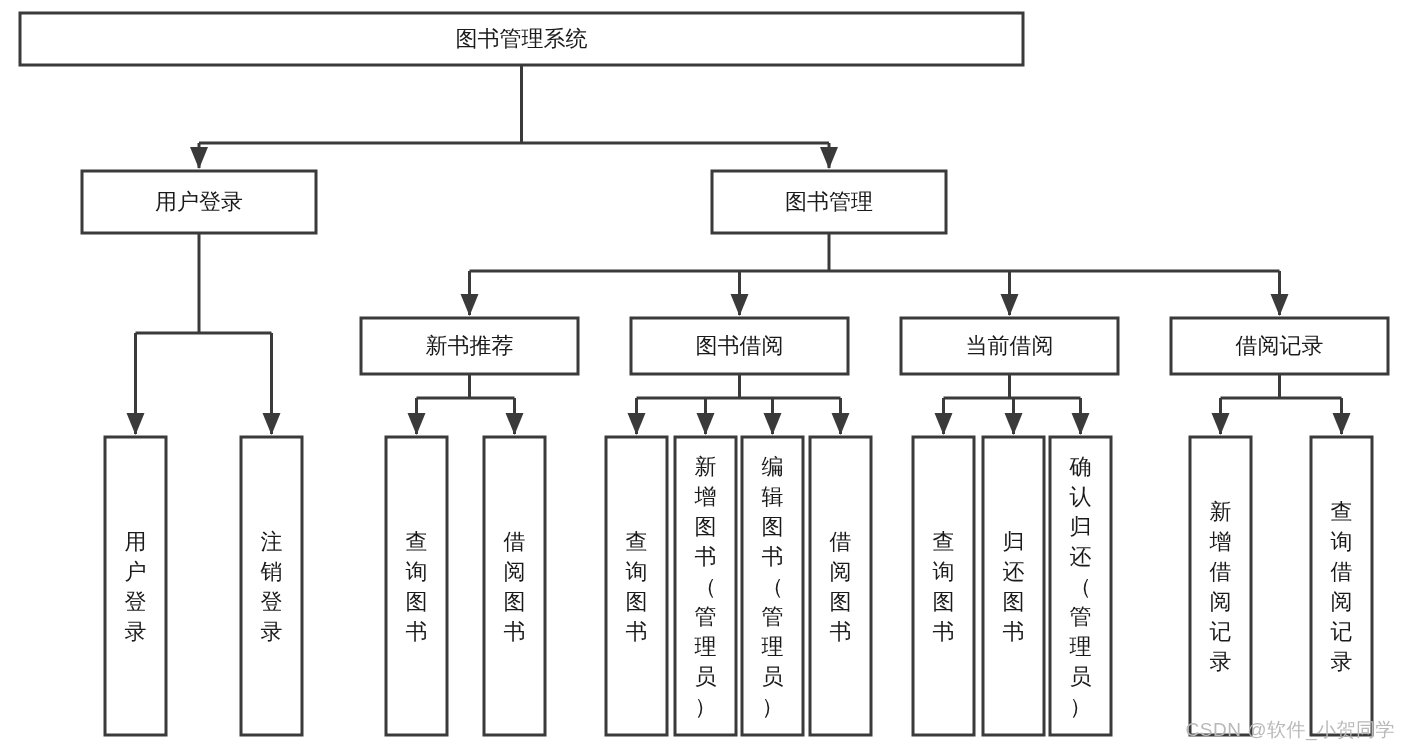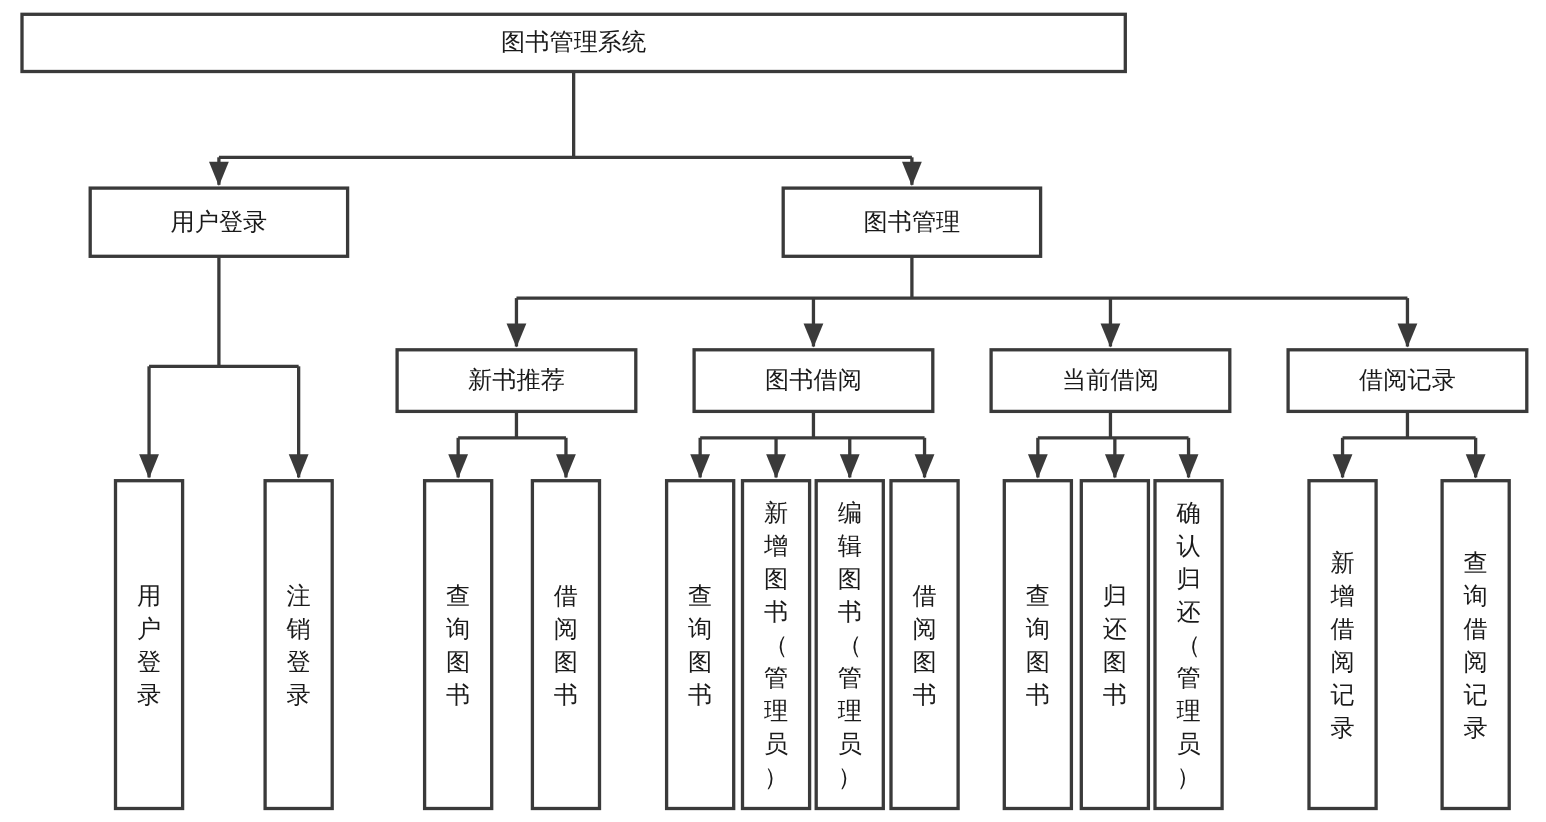--- a/index.html
+++ b/index.html
@@ -200,13 +200,14 @@
         <g>
           <rect x="1190" y="437" width="61" height="298" class="leaf-rect"></rect>
           <text x="1220.5" class="leaf-label"><tspan x="1220.5" y="519">新</tspan><tspan x="1220.5" y="549">增</tspan><tspan x="1220.5" y="579">借</tspan><tspan x="1220.5" y="609">阅</tspan><tspan x="1220.5" y="639">记</tspan><tspan x="1220.5" y="669">录</tspan></text>
         </g>
         <g>
           <rect x="1311" y="437" width="61" height="298" class="leaf-rect"></rect>
           <text x="1341.5" class="leaf-label"><tspan x="1341.5" y="519">查</tspan><tspan x="1341.5" y="549">询</tspan><tspan x="1341.5" y="579">借</tspan><tspan x="1341.5" y="609">阅</tspan><tspan x="1341.5" y="639">记</tspan><tspan x="1341.5" y="669">录</tspan></text>
         </g>
       </g>
   </svg>
+  <div class="watermark">CSDN @软件_小贺同学</div>
 </div>
 
 </body></html>

